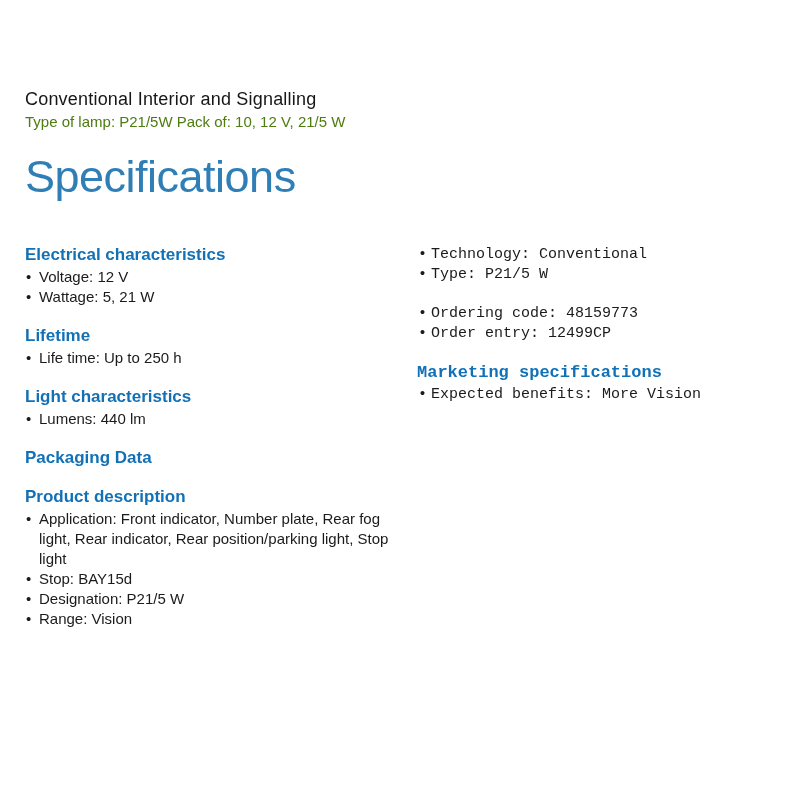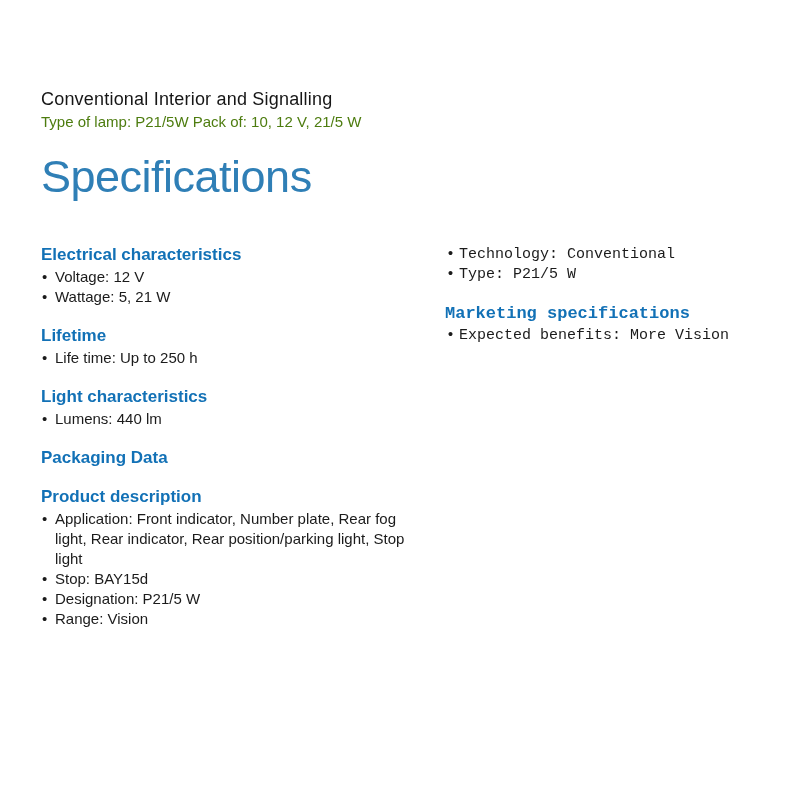--- a/index.html
+++ b/index.html
@@ -12,21 +12,21 @@
     height: 800px;
     font-family: "Liberation Sans", sans-serif;
     color: #1b1b1b;
     overflow: hidden;
   }
   .page {
     position: relative;
     width: 800px;
     height: 800px;
     box-sizing: border-box;
-    padding: 88px 25px 0 41px;
+    padding: 88px 25px 0 25px;
     background: #ffffff;
   }
   .category-title {
     font-size: 18px;
     line-height: 22px;
     font-weight: 400;
     color: #161616;
     letter-spacing: 0.2px;
   }
   .subtitle {
@@ -43,21 +43,21 @@
     letter-spacing: -0.5px;
     color: #2f7fb6;
   }
   .columns {
     display: flex;
     margin-top: 44px;
   }
   .col-left {
     width: 367px;
     flex: none;
-    margin-right: 37px;
+    margin-right: 25px;
   }
   .col-right {
     flex: 1;
     min-width: 0;
     font-family: Liberation Mono, monospace;
   }
   section {
     margin: 0 0 19px 0;
   }
   .section-heading {
@@ -143,20 +143,24 @@
     <div class="col-right">
 
       <section>
         <ul class="spec-list">
           <li>Technology: Conventional</li>
           <li>Type: P21/5 W</li>
         </ul>
       </section>
 
       <section>
+        <ul class="spec-list">
+          <li>Ordering code: 48159773</li>
+          <li>Order entry: 12499CP</li>
+        </ul>
       </section>
 
       <section>
         <h2 class="section-heading">Marketing specifications</h2>
         <ul class="spec-list">
           <li>Expected benefits: More Vision</li>
         </ul>
       </section>
 
     </div>

